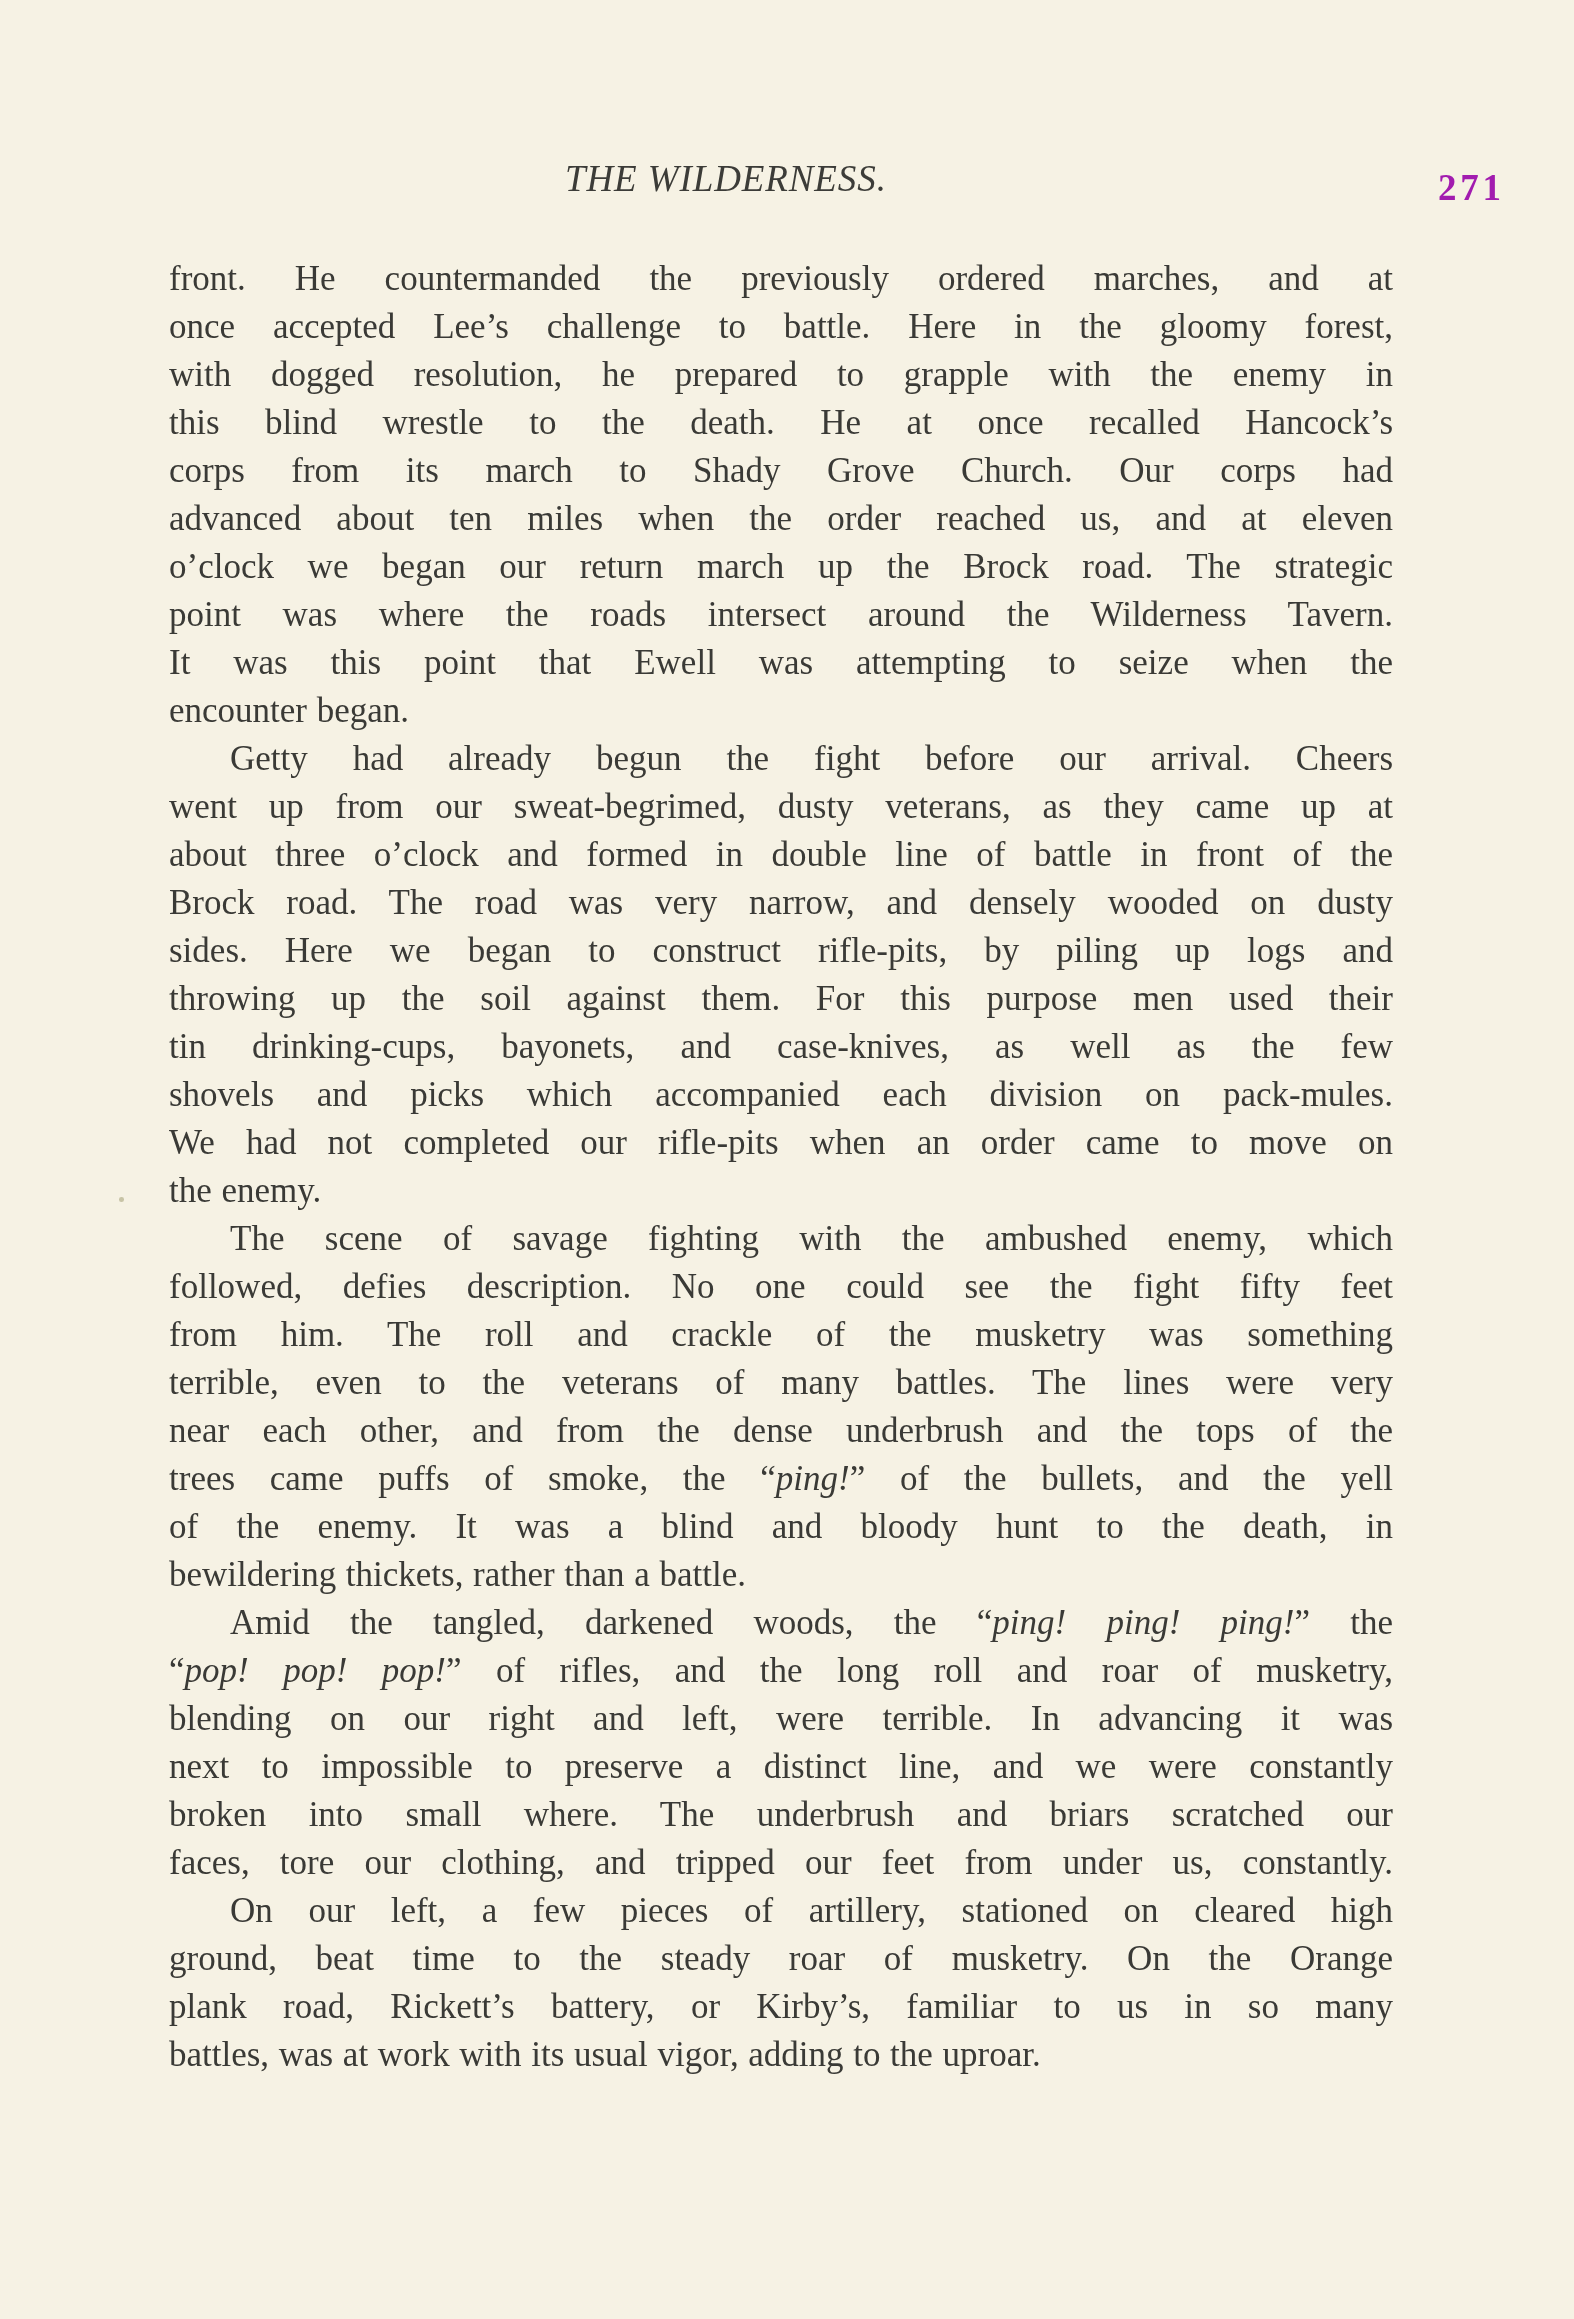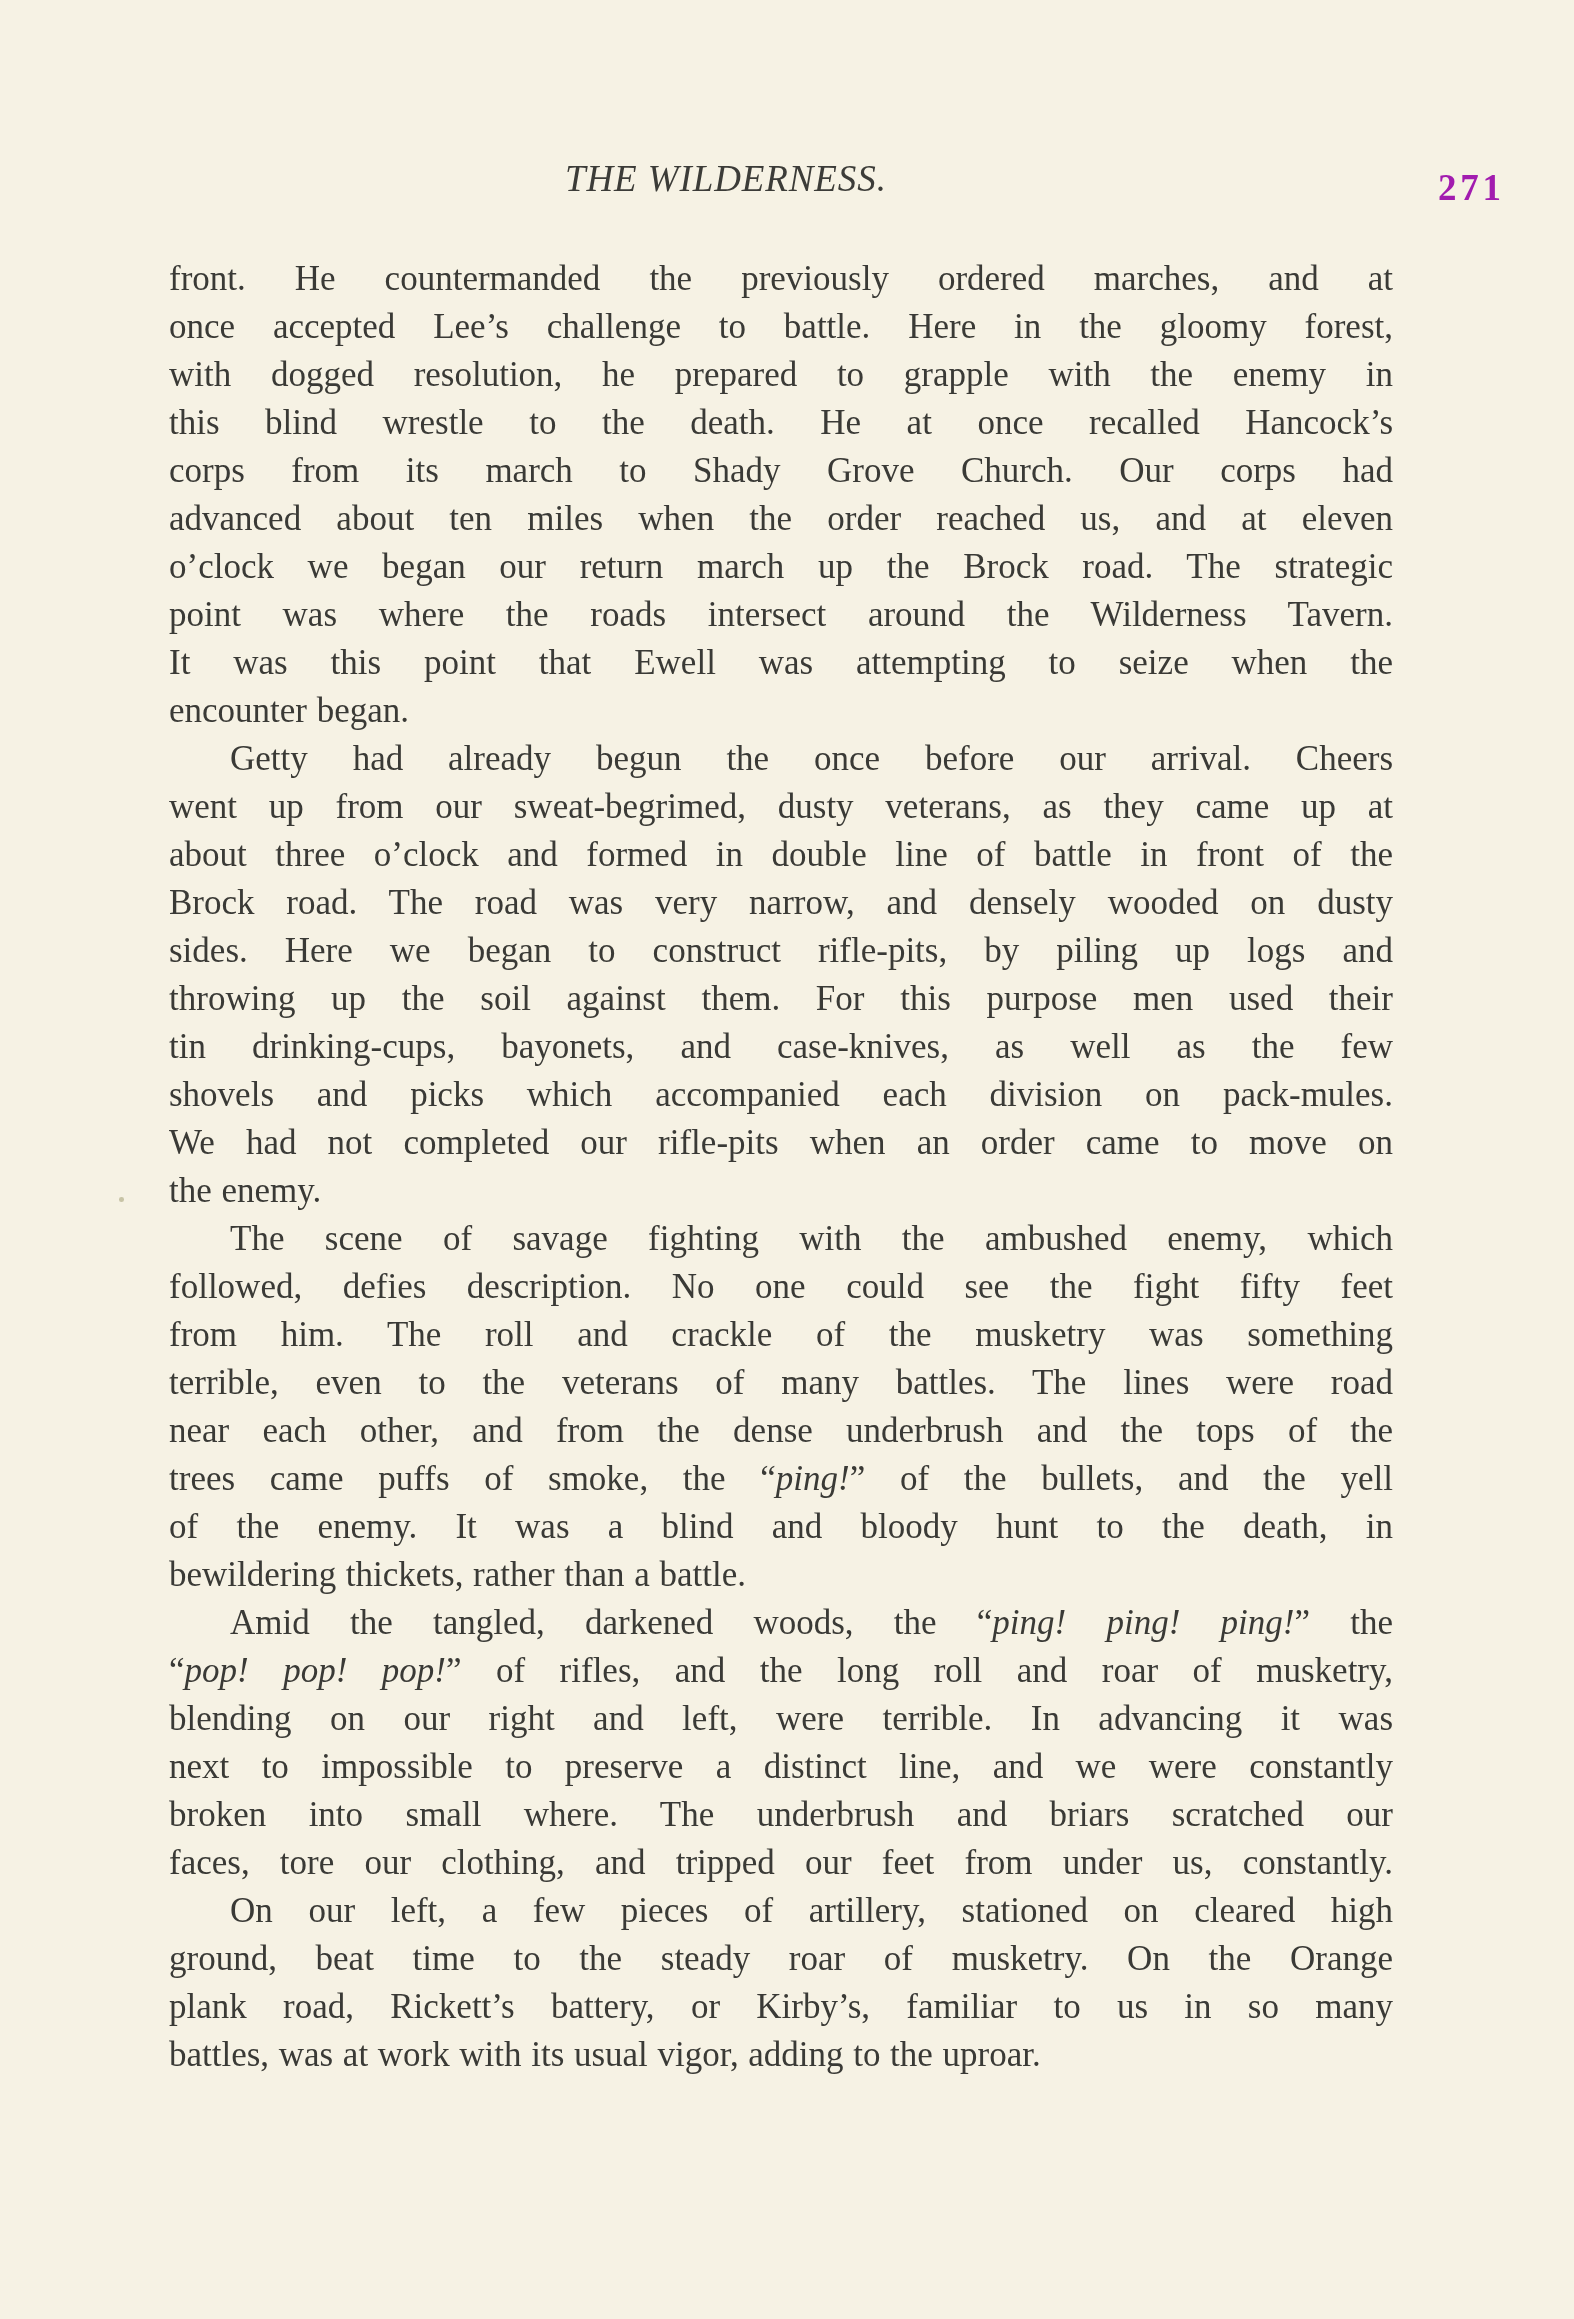--- a/index.html
+++ b/index.html
@@ -53,34 +53,34 @@
   <div class="line">front.  He countermanded the previously ordered marches, and at</div>
   <div class="line">once accepted Lee’s challenge to battle.  Here in the gloomy forest,</div>
   <div class="line">with dogged resolution, he prepared to grapple with the enemy in</div>
   <div class="line">this blind wrestle to the death.  He at once recalled Hancock’s</div>
   <div class="line">corps from its march to Shady Grove Church.  Our corps had</div>
   <div class="line">advanced about ten miles when the order reached us, and at eleven</div>
   <div class="line">o’clock we began our return march up the Brock road.  The strategic</div>
   <div class="line">point was where the roads intersect around the Wilderness Tavern.</div>
   <div class="line">It was this point that Ewell was attempting to seize when the</div>
   <div class="line last">encounter began.</div>
-  <div class="line indent">Getty had already begun the once before our arrival.  Cheers</div>
+  <div class="line indent">Getty had already begun the fight before our arrival.  Cheers</div>
   <div class="line">went up from our sweat-begrimed, dusty veterans, as they came up at</div>
   <div class="line">about three o’clock and formed in double line of battle in front of the</div>
   <div class="line">Brock road.  The road was very narrow, and densely wooded on dusty</div>
   <div class="line">sides.  Here we began to construct rifle-pits, by piling up logs and</div>
   <div class="line">throwing up the soil against them.  For this purpose men used their</div>
   <div class="line">tin drinking-cups, bayonets, and case-knives, as well as the few</div>
   <div class="line">shovels and picks which accompanied each division on pack-mules.</div>
   <div class="line">We had not completed our rifle-pits when an order came to move on</div>
   <div class="line last">the enemy.</div>
   <div class="line indent">The scene of savage fighting with the ambushed enemy, which</div>
   <div class="line">followed, defies description.  No one could see the fight fifty feet</div>
   <div class="line">from him.  The roll and crackle of the musketry was something</div>
-  <div class="line">terrible, even to the veterans of many battles.  The lines were road</div>
+  <div class="line">terrible, even to the veterans of many battles.  The lines were very</div>
   <div class="line">near each other, and from the dense underbrush and the tops of the</div>
   <div class="line"><span>trees came puffs of smoke, the “</span><span class="it">ping!</span><span>” of the bullets, and the yell</span></div>
   <div class="line">of the enemy.  It was a blind and bloody hunt to the death, in</div>
   <div class="line last">bewildering thickets, rather than a battle.</div>
   <div class="line indent"><span>Amid the tangled, darkened woods, the “</span><span class="it">ping! ping! ping!</span><span>” the</span></div>
   <div class="line"><span>“</span><span class="it">pop! pop! pop!</span><span>” of rifles, and the long roll and roar of musketry,</span></div>
   <div class="line">blending on our right and left, were terrible.  In advancing it was</div>
   <div class="line">next to impossible to preserve a distinct line, and we were constantly</div>
   <div class="line">broken into small where.  The underbrush and briars scratched our</div>
   <div class="line">faces, tore our clothing, and tripped our feet from under us, constantly.</div>

